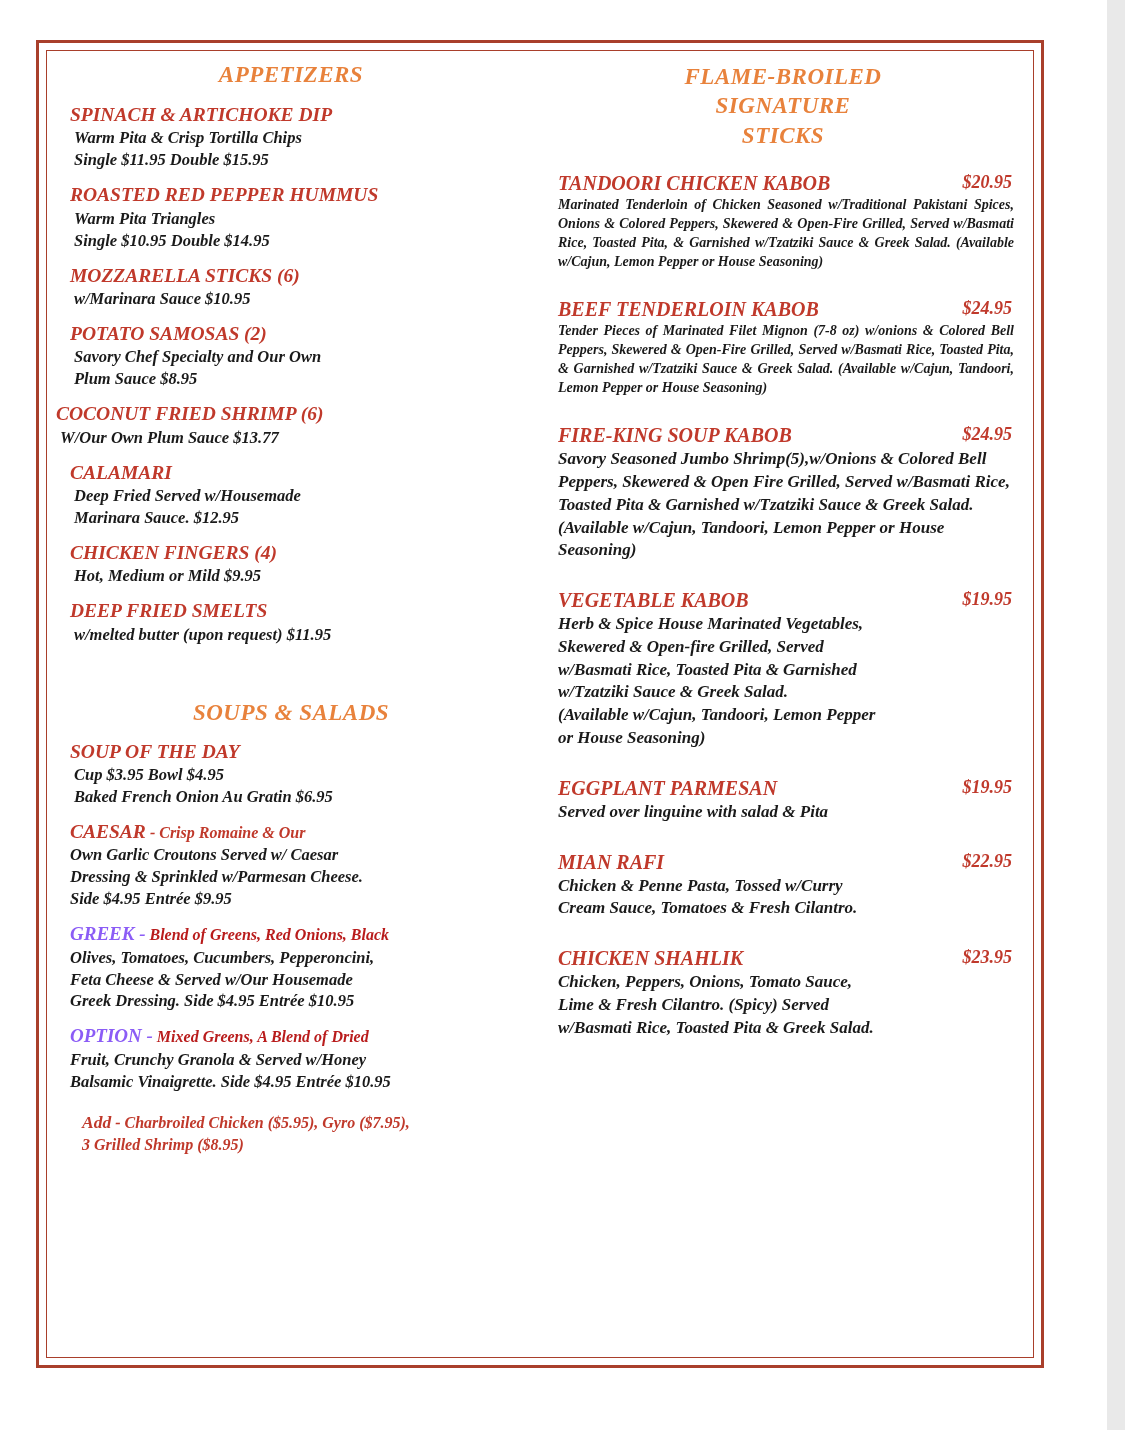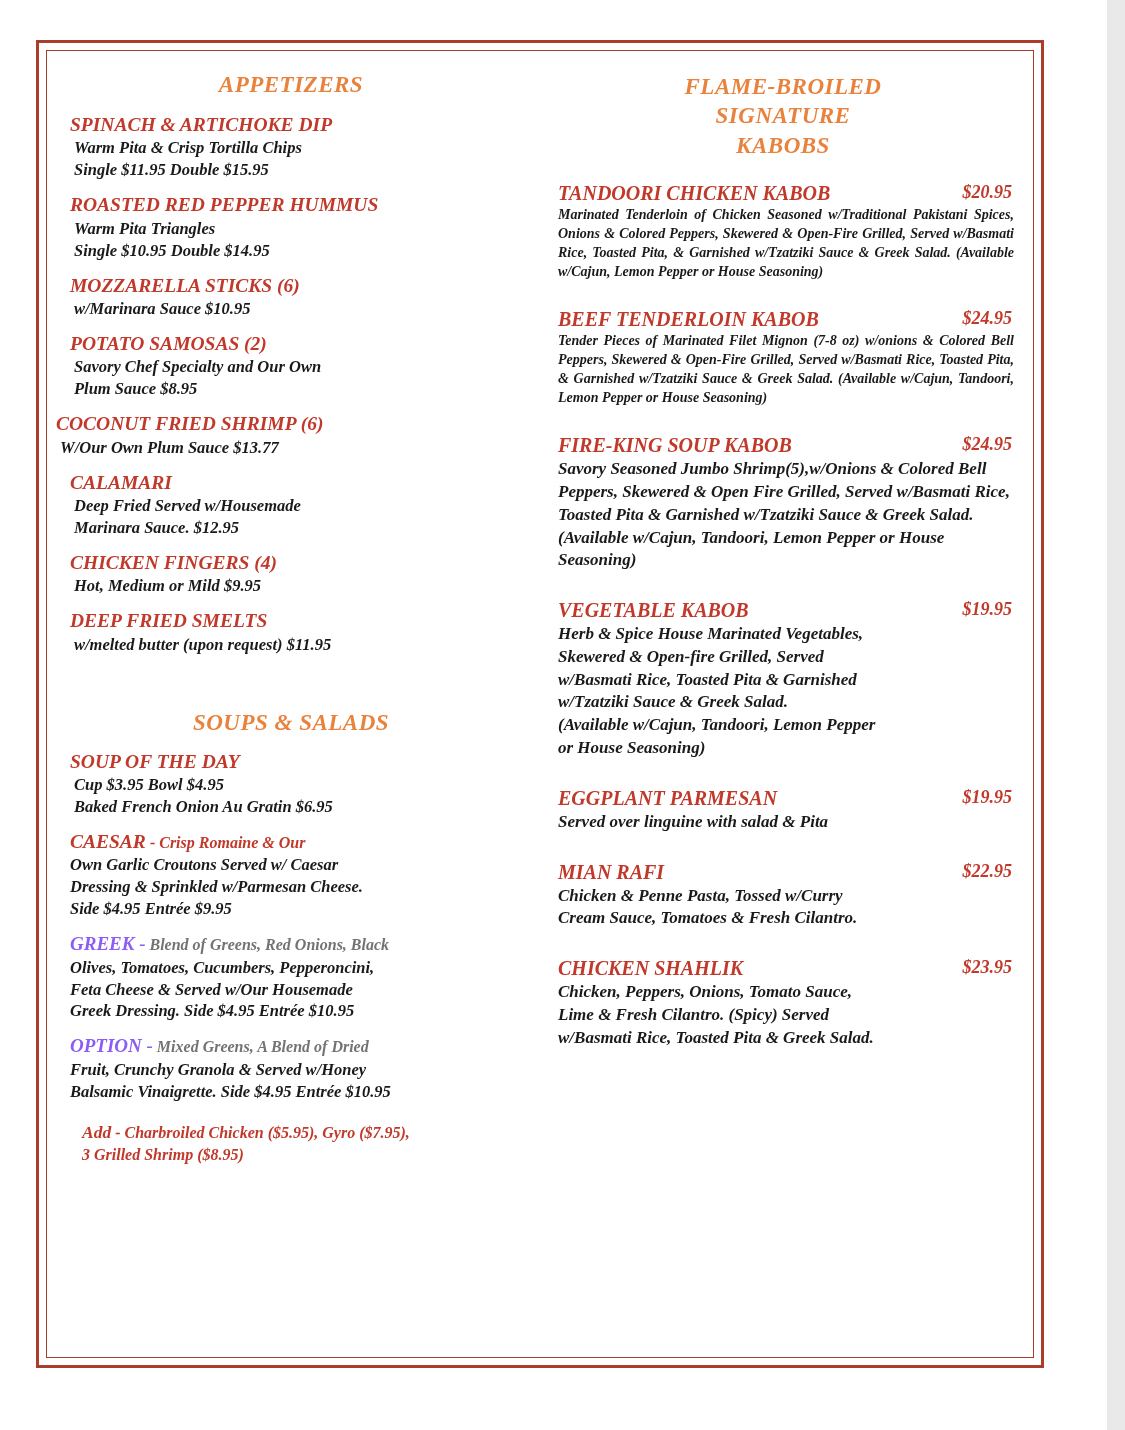--- a/index.html
+++ b/index.html
@@ -38,21 +38,21 @@
   .inner-border {
     position: absolute;
     left: 46px; top: 50px;
     width: 988px;
     height: 1308px;
     border: 1px solid #a93f2b;
     box-sizing: border-box;
   }
   .content {
     position: absolute;
-    left: 56px; top: 72px;
+    left: 56px; top: 62px;
     width: 968px;
     height: 1284px;
     display: flex;
     gap: 22px;
   }
   .col {
     position: relative;
   }
   .col-left { width: 470px; }
   .col-right { width: 470px; }
@@ -136,21 +136,21 @@
     white-space: pre-line;
   }
   .add-note .lbl { font-size: 17.5px; }
 
   .mixed-head {
     color: #8b5cf6;
     font-weight: bold;
     font-size: 19px;
   }
   .mixed-sub {
-    color: #737373;
+    color: #b91c1c;
     font-weight: bold;
     font-style: italic;
     font-size: 16px;
     margin-top: 40px;
   }
 </style>
 </head>
 <body>
 
 <div class="page">
@@ -239,21 +239,21 @@
 
         <div class="add-note"><span class="lbl">Add</span><span>   -  Charbroiled Chicken ($5.95), Gyro ($7.95),
 3 Grilled Shrimp ($8.95)</span></div>
       </div>
     </div>
 
     <div class="col col-right">
       <div class="section-title multi">
         <div>FLAME-BROILED</div>
         <div>SIGNATURE</div>
-        <div>KABOBS</div>
+        <div>STICKS</div>
       </div>
 
       <div class="right-indent" style="margin-top:22px;">
 
         <div class="kabob-item">
           <div class="item-head"><span>TANDOORI CHICKEN  KABOB</span><span class="price">$20.95</span></div>
           <div class="desc justify">Marinated  Tenderloin of Chicken Seasoned w/Traditional  Pakistani  Spices,  Onions  &amp; Colored  Peppers,  Skewered  &amp;  Open-Fire Grilled, Served w/Basmati Rice, Toasted Pita, &amp; Garnished w/Tzatziki Sauce &amp; Greek Salad. (Available  w/Cajun,  Lemon  Pepper  or  House Seasoning)</div>
         </div>
 
         <div class="kabob-item">

